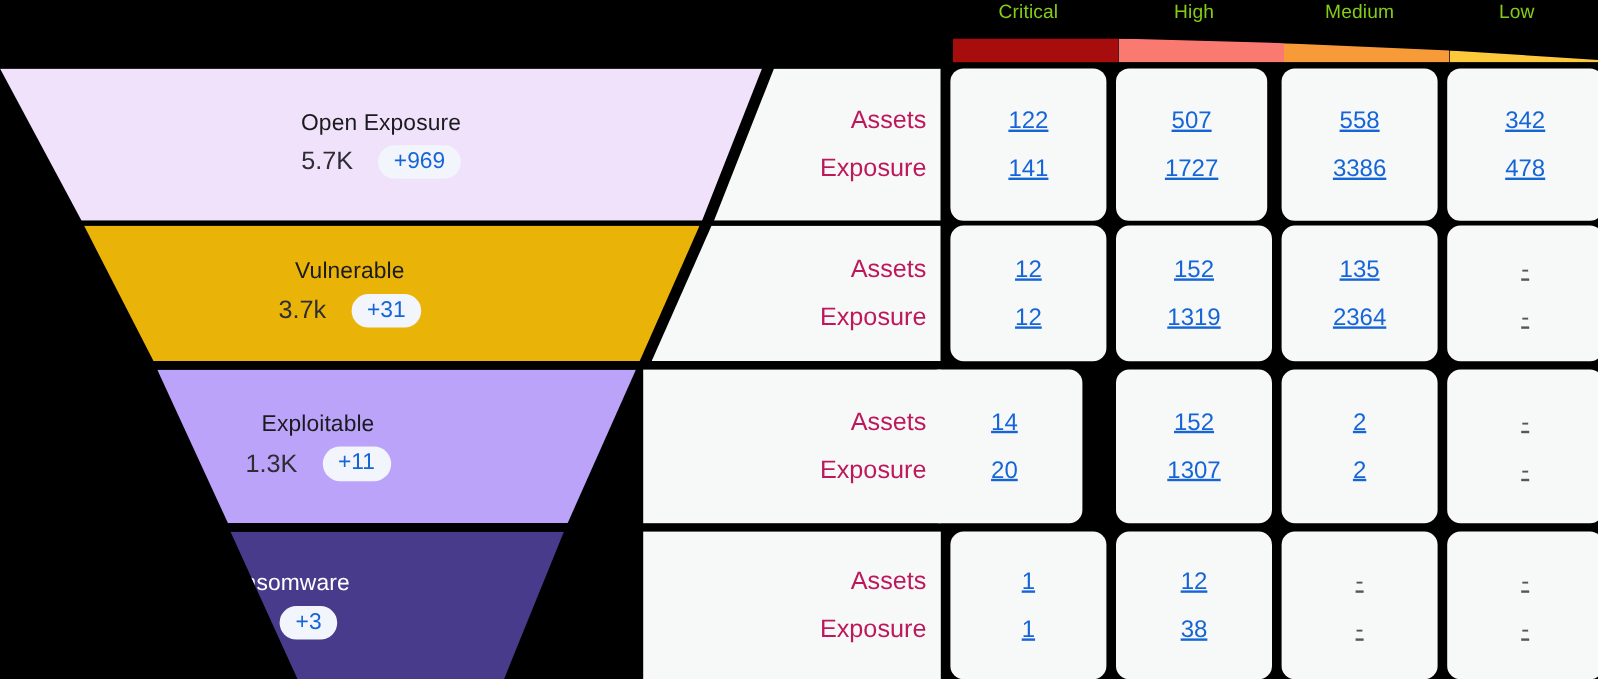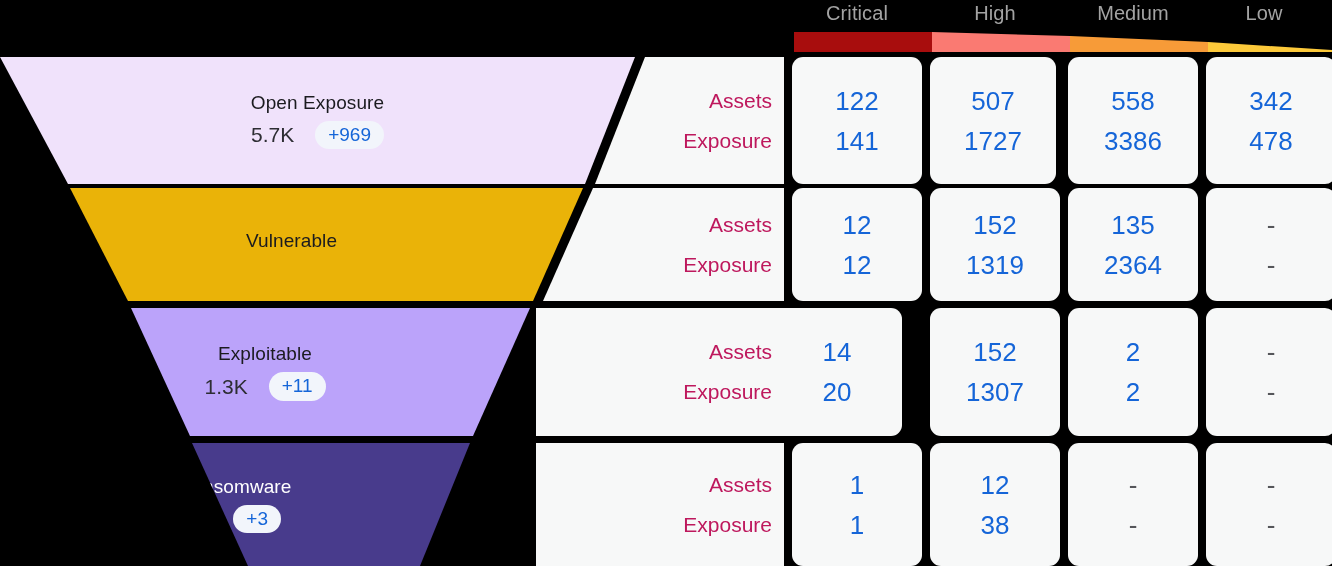--- a/index.html
+++ b/index.html
@@ -23,22 +23,22 @@
   #severity-header {
     position: absolute;
     left: 788px;
     top: 0px;
     width: 544px;
     height: 52px;
   }
   .sev-label {
     position: absolute;
     top: 2px;
-    font-size: 20px;
-    color: #a3a3a3;
+    font-size: 16px;
+    color: #84cc16;
     letter-spacing: 0.1px;
     text-align: center;
     white-space: nowrap;
   }
   #sev-bar-wrap {
     position: absolute;
     left: 6px;
     top: 32px;
     width: 538px;
     height: 20px;
@@ -109,24 +109,25 @@
   .metric-card {
     position: absolute;
     background: #F7F8F8;
     border-radius: 11px;
     display: flex;
     flex-direction: column;
     align-items: center;
     justify-content: center;
   }
   .metric-val {
-    font-size: 26px;
+    font-size: 20px;
     color: #1565D8;
     line-height: 40px;
     white-space: nowrap;
+    text-decoration: underline;
   }
   .metric-val.empty { color: #55565A; }
 </style>
 </head>
 <body>
 
 <div id="stage">
 
   <div id="severity-header">
     <div id="sev-labels">
@@ -166,20 +167,24 @@
       <div class="metric-card" style="left: 1068px; top: 57px; width: 130px; height: 127px;">
         <div class="metric-val">558</div>
         <div class="metric-val">3386</div>
       </div>
       <div class="metric-card" style="left: 1206px; top: 57px; width: 130px; height: 127px;">
         <div class="metric-val">342</div>
         <div class="metric-val">478</div>
       </div>
       <div class="tier light" style="left: 0px; top: 188px; width: 583px; height: 113px; background: #eab308; clip-path: polygon(12.007% 0%, 100% 0%, 91.424% 100%, 21.955% 100%);">
         <div class="tier-title">Vulnerable</div>
+        <div class="tier-row2">
+          <span class="tier-count">3.7k</span>
+          <span class="tier-delta">+31</span>
+        </div>
       </div>
       <div class="label-panel" style="left: 536px; top: 188px; width: 248px; height: 113px; clip-path: polygon(22.984% 0%, 100% 0%, 100% 100%, 2.823% 100%);">
         <div class="panel-line">Assets</div>
         <div class="panel-line">Exposure</div>
       </div>
       <div class="metric-card" style="left: 792px; top: 188px; width: 130px; height: 113px;">
         <div class="metric-val">12</div>
         <div class="metric-val">12</div>
       </div>
       <div class="metric-card" style="left: 930px; top: 188px; width: 130px; height: 113px;">

